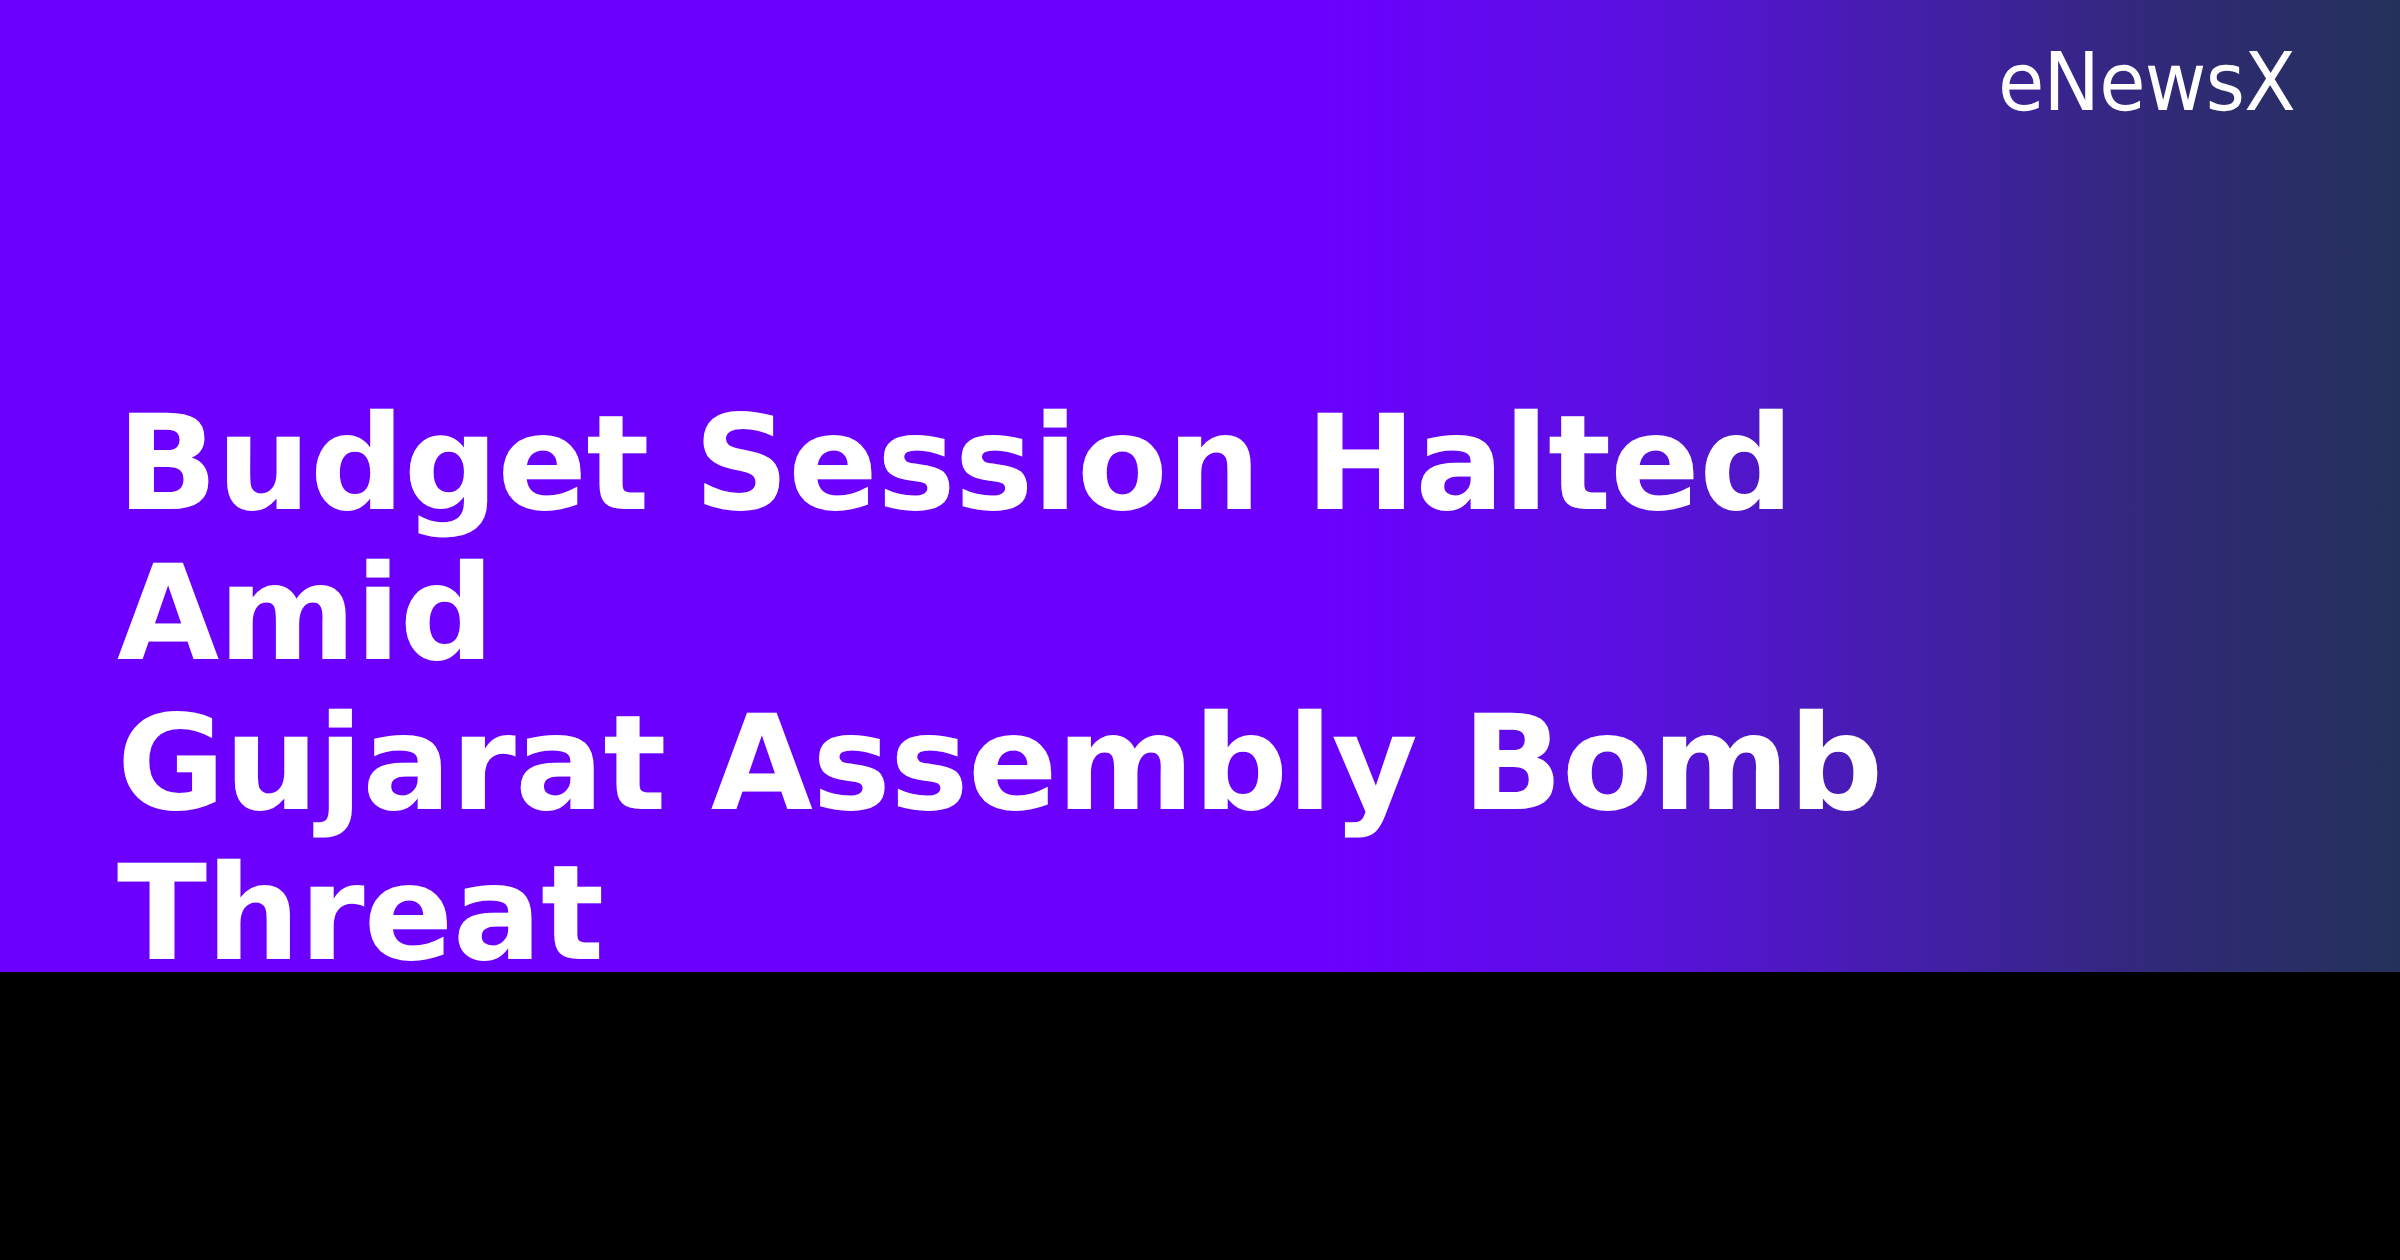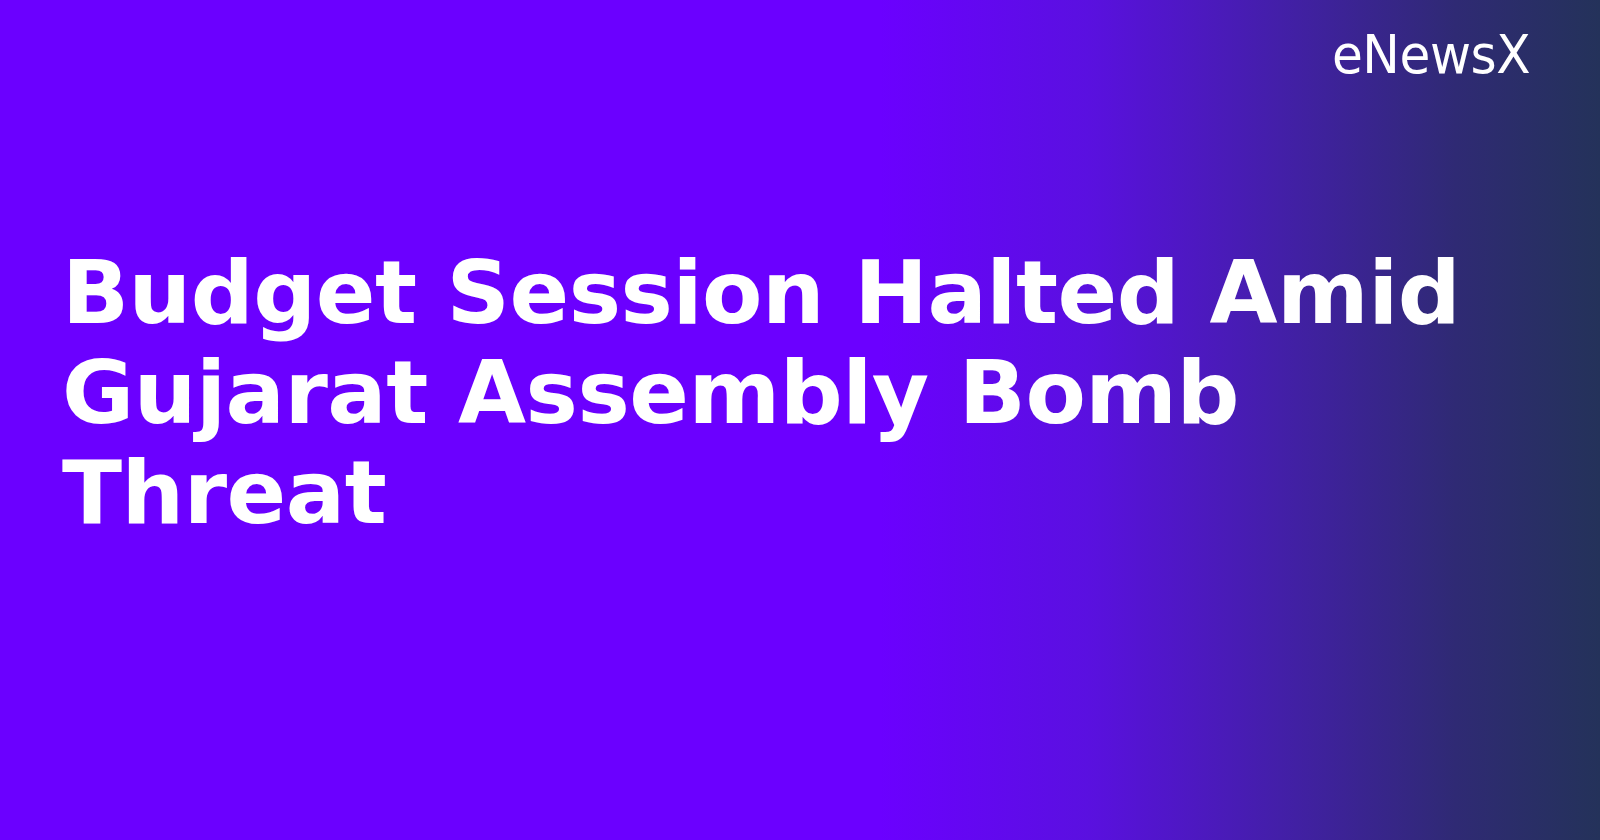--- a/index.html
+++ b/index.html
@@ -5,21 +5,21 @@
 <style>
   html, body {
     margin: 0;
     padding: 0;
     background: #000;
   }
 
   #card {
     position: relative;
     width: 1600px;
-    height: 840px;
+    height: 648px;
     overflow: hidden;
     background-color: #6b00ff;
     background-image: linear-gradient(
       to right,
       #6b00ff 0%,
       #6b00ff 55%,
       #5a10e0 68%,
       #431fa8 80%,
       #2f2a74 91%,
       #24325a 100%
@@ -52,21 +52,21 @@
 
   
   #headline-wrap {
     position: absolute;
     left: 62px;
     top: 243px;
     width: 1400px;
   }
 
   #headline {
-    margin: 0;
+    margin: 16px;
     color: #ffffff;
     font-family: "DejaVu Sans", "Liberation Sans", sans-serif;
     font-size: 88px;
     font-weight: bold;
     line-height: 100px;
     letter-spacing: -0.5px;
     white-space: pre-line;
   }
 
   

